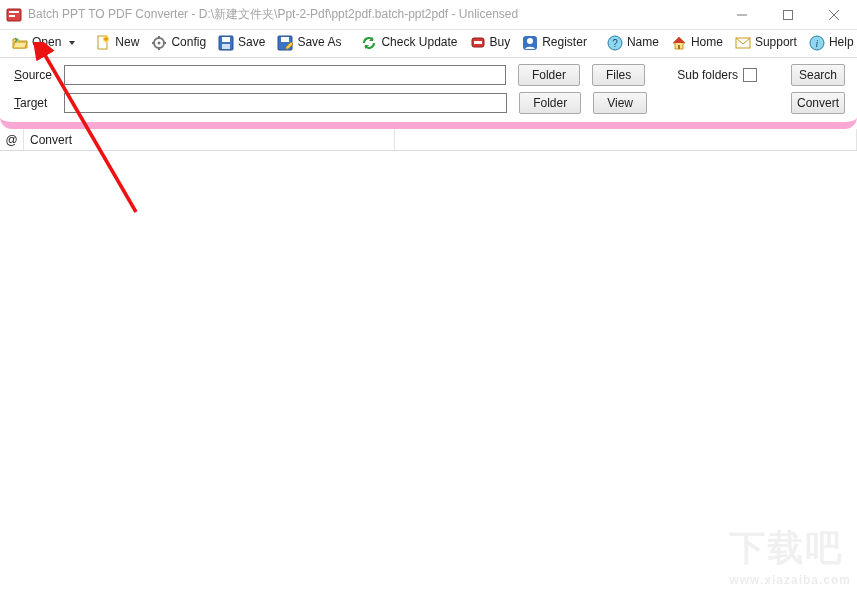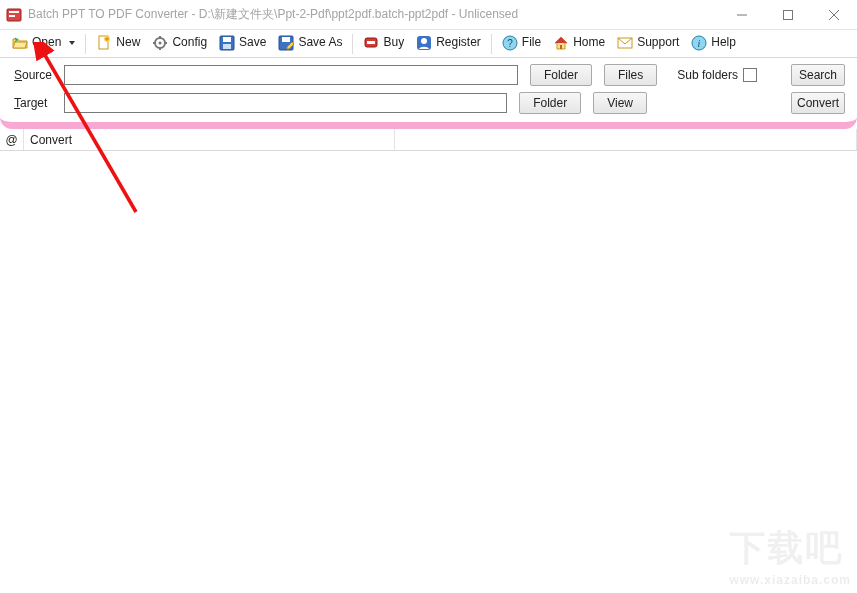--- a/index.html
+++ b/index.html
@@ -64,21 +64,21 @@
   }
   .btn {
     height: 22px; min-width: 44px; padding: 0 13px;
     background: linear-gradient(#f7f7f7,#e6e6e6);
     border: 1px solid #a9a9a9;
     border-radius: 2px;
     display: flex; align-items: center; justify-content: center;
     color: #222;
   }
   .btn.wide { width: 54px; }
-  .subf { display: flex; align-items: center; gap: 5px; margin-left: 8px; color: #222; }
+  .subf { display: flex; align-items: center; gap: 5px; margin-left: 20px; color: #222; }
   .chk {
     width: 14px; height: 14px; border: 1px solid #777; background: #fff;
   }
   .spacer2 { width: 98px; }
   
   .tablehdr {
     display: flex; height: 22px; border-bottom: 1px solid #d9d9d9;
     background: #ffffff;
     color: #222;
   }
@@ -186,40 +186,48 @@
     <span class="ic"><svg viewBox="0 0 16 16">
           <rect x="1" y="1" width="14" height="14" rx="1" fill="#3b72c4" stroke="#27508f"></rect>
           <rect x="4" y="2" width="8" height="5" fill="#fff"></rect>
           <path d="M9 12l5-5 2 2-5 5H9z" fill="#ffcc55" stroke="#b8860b"></path>
         </svg></span>
     <span>Save As</span>
   </div>
   <div class="tsep"></div>
   <div class="tbtn">
     <span class="ic"><svg viewBox="0 0 16 16">
+          <path d="M3 8a5 5 0 0 1 9-3M13 8a5 5 0 0 1-9 3" fill="none" stroke="#2a9d3b" stroke-width="2"></path>
+          <polygon points="12,2 12,6 8,6" fill="#2a9d3b"></polygon>
+          <polygon points="4,14 4,10 8,10" fill="#2a9d3b"></polygon>
+        </svg></span>
+    <span>Check Update</span>
+  </div>
+  <div class="tbtn">
+    <span class="ic"><svg viewBox="0 0 16 16">
           <rect x="2" y="3" width="12" height="9" rx="2" fill="#d43a34" stroke="#8a1e1a"></rect>
           <rect x="4" y="6" width="8" height="3" fill="#fff"></rect>
         </svg></span>
     <span>Buy</span>
   </div>
   <div class="tbtn">
     <span class="ic"><svg viewBox="0 0 16 16">
           <rect x="1" y="1" width="14" height="14" rx="3" fill="#3b72c4"></rect>
           <circle cx="8" cy="6" r="3" fill="#fff"></circle>
           <path d="M3 14c1-3 9-3 10 0" fill="#fff"></path>
         </svg></span>
     <span>Register</span>
   </div>
   <div class="tsep"></div>
   <div class="tbtn">
     <span class="ic"><svg viewBox="0 0 16 16">
           <circle cx="8" cy="8" r="7" fill="#8fd6f0" stroke="#2a7fa3"></circle>
           <text x="8" y="12" text-anchor="middle" font-size="10" fill="#15506a" font-family="Arial">?</text>
         </svg></span>
-    <span>File</span>
+    <span>Name</span>
   </div>
   <div class="tbtn">
     <span class="ic"><svg viewBox="0 0 16 16">
           <polygon points="8,2 14,8 12,8 12,14 4,14 4,8 2,8" fill="#ffe089" stroke="#c79a1a"></polygon>
           <rect x="7" y="10" width="2" height="4" fill="#b06a2a"></rect>
           <polygon points="8,2 14,8 2,8" fill="#d43a34"></polygon>
         </svg></span>
     <span>Home</span>
   </div>
   <div class="tbtn">

